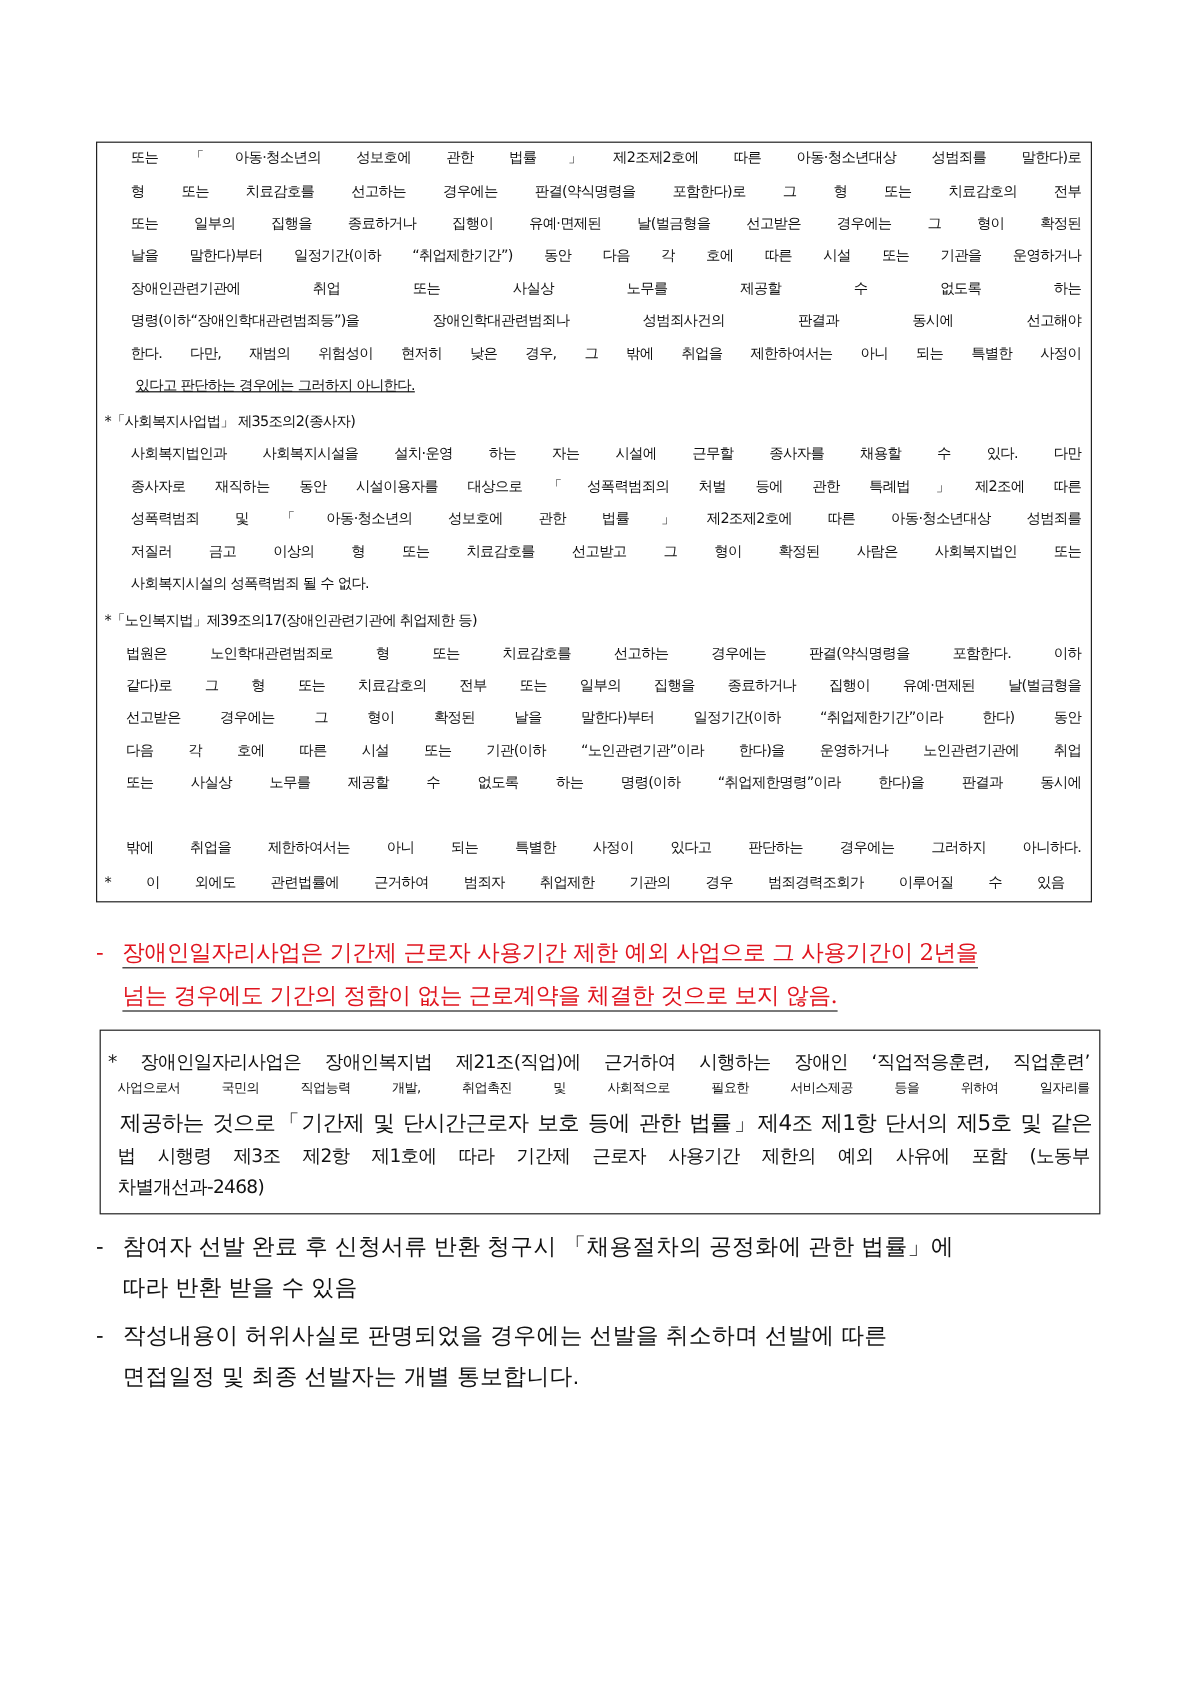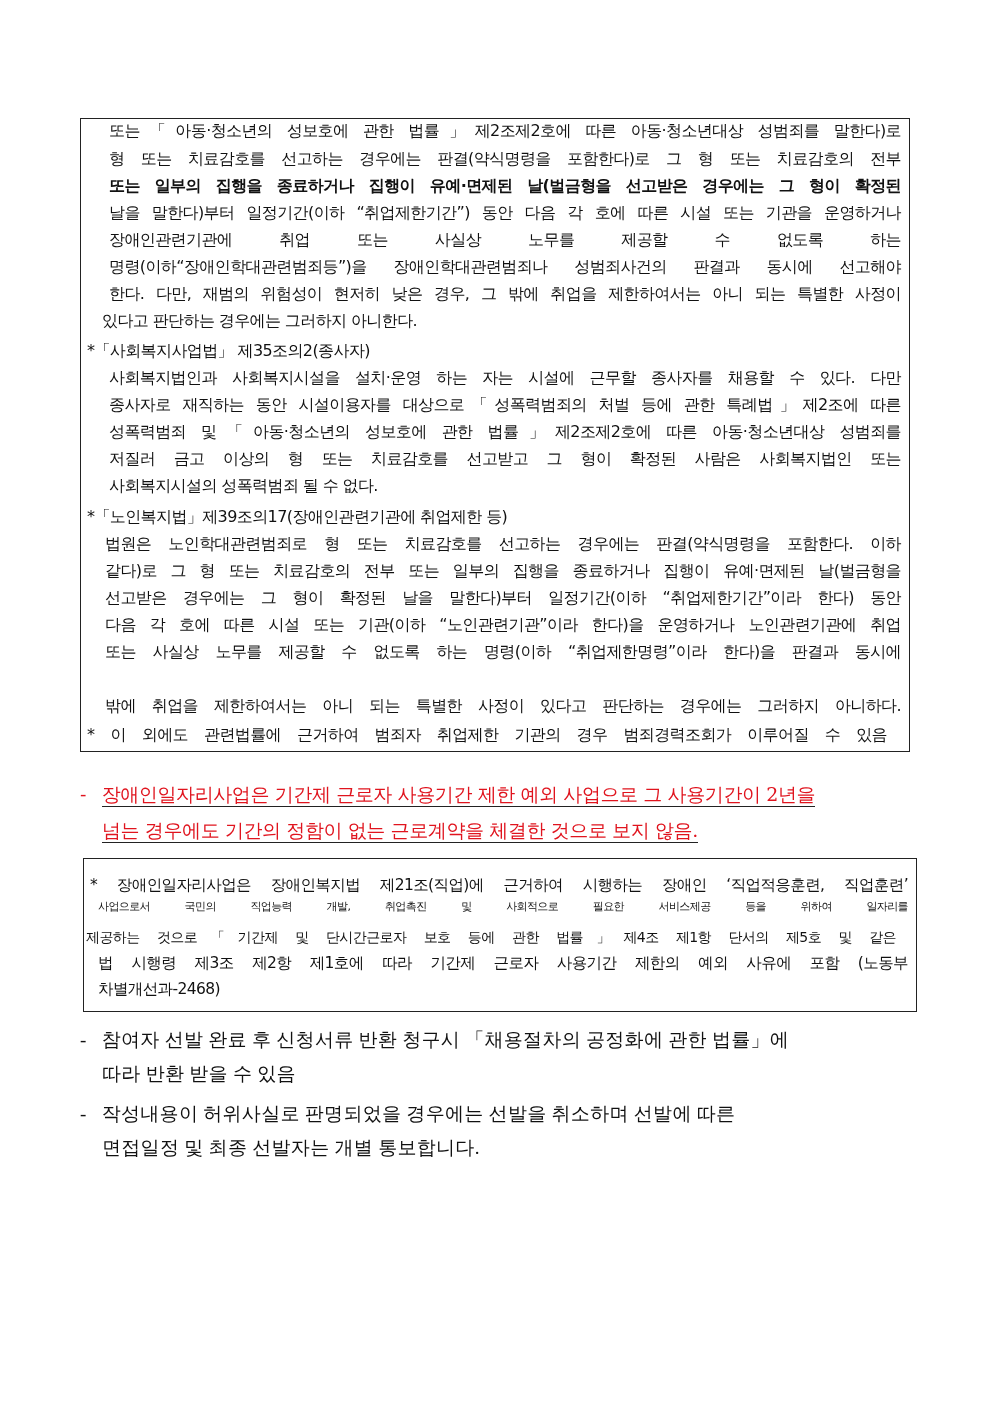--- a/index.html
+++ b/index.html
@@ -2,43 +2,43 @@
 <html><head>
 <meta charset="utf-8">
 <style>
   html, body { margin: 0; padding: 0; background: #ffffff; }
   body { width: 992px; height: 1403px; position: relative; overflow: hidden;
          font-family: "DejaVu Sans", "Liberation Sans", sans-serif; color: #111; }
   .box1 { position: absolute; left: 80px; top: 118px; width: 830px; height: 634px;
           border: 1.5px solid #222; box-sizing: border-box; }
   .box2 { position: absolute; left: 83px; top: 858px; width: 834px; height: 154px;
           border: 1.5px solid #222; box-sizing: border-box; }
-  .line { position: absolute; white-space: nowrap; font-size: 16px; line-height: 20px;
+  .line { position: absolute; white-space: nowrap; font-size: 12px; line-height: 20px;
           letter-spacing: -0.6px; }
   .just { text-align: justify; text-align-last: justify; white-space: normal; }
   .bold { font-weight: normal; }
   .red { color: #e0141e; font-family: "DejaVu Serif", "Liberation Serif", serif;
          font-size: 19px; letter-spacing: -0.4px; line-height: 24px; }
   .red .u { border-bottom: 1.5px solid #222; padding-bottom: 1px; }
-  .serif { font-family: Liberation Serif, serif; font-size: 19px;
+  .serif { font-family: Liberation Sans, sans-serif; font-size: 19px;
            letter-spacing: 0.3px; line-height: 24px; }
   .dash { color: #e0141e; }
 </style>
 </head>
 <body>
 
 <div class="box1">
   <div class="line just" style="left:28px;top:2px;width:792px;">또는「아동·청소년의 성보호에 관한 법률」제2조제2호에 따른 아동·청소년대상 성범죄를 말한다)로</div>
   <div class="line just" style="left:28px;top:30px;width:792px;">형 또는 치료감호를 선고하는 경우에는 판결(약식명령을 포함한다)로 그 형 또는 치료감호의 전부</div>
-  <div class="line just" style="left:28px;top:57px;width:792px;font-weight:bold;">또는 일부의 집행을 종료하거나 집행이 유예·면제된 날(벌금형을 선고받은 경우에는 그 형이 확정된</div>
+  <div class="line just" style="left:28px;top:57px;width:792px;">또는 일부의 집행을 종료하거나 집행이 유예·면제된 날(벌금형을 선고받은 경우에는 그 형이 확정된</div>
   <div class="line just" style="left:28px;top:84px;width:792px;">날을 말한다)부터 일정기간(이하 “취업제한기간”) 동안 다음 각 호에 따른 시설 또는 기관을 운영하거나</div>
   <div class="line just" style="left:28px;top:111px;width:792px;">장애인관련기관에 취업 또는 사실상 노무를 제공할 수 없도록 하는</div>
   <div class="line just" style="left:28px;top:138px;width:792px;">명령(이하“장애인학대관련범죄등”)을 장애인학대관련범죄나 성범죄사건의 판결과 동시에 선고해야</div>
   <div class="line just" style="left:28px;top:165px;width:792px;">한다. 다만, 재범의 위험성이 현저히 낮은 경우, 그 밖에 취업을 제한하여서는 아니 되는 특별한 사정이</div>
-  <div class="line" style="left:21px;top:192px;">있다고 판단하는 경우에는 그러하지 아니한다.</div>
+  <div class="line" style="left:32px;top:192px;text-decoration:underline;">있다고 판단하는 경우에는 그러하지 아니한다.</div>
 
   <div class="line" style="left:6px;top:222px;">
     <span>*</span><span class="bold">「사회복지사업법」</span><span> 제35조의2(종사자)</span>
   </div>
   <div class="line just" style="left:28px;top:249px;width:792px;">사회복지법인과 사회복지시설을 설치·운영 하는 자는 시설에 근무할 종사자를 채용할 수 있다. 다만</div>
   <div class="line just" style="left:28px;top:276px;width:792px;">종사자로 재직하는 동안 시설이용자를 대상으로「성폭력범죄의 처벌 등에 관한 특례법」제2조에 따른</div>
   <div class="line just" style="left:28px;top:303px;width:792px;">성폭력범죄 및「아동·청소년의 성보호에 관한 법률」제2조제2호에 따른 아동·청소년대상 성범죄를</div>
   <div class="line just" style="left:28px;top:330px;width:792px;">저질러 금고 이상의 형 또는 치료감호를 선고받고 그 형이 확정된 사람은 사회복지법인 또는</div>
   <div class="line" style="left:28px;top:357px;">사회복지시설의 성폭력범죄 될 수 없다.</div>
 
@@ -59,21 +59,21 @@
   <span class="dash">-</span>
   <span class="u" style="margin-left:10px;">장애인일자리사업은 기간제 근로자 사용기간 제한 예외 사업으로 그 사용기간이 2년을</span>
 </div>
 <div class="line red" style="left:102px;top:818px;">
   <span class="u">넘는 경우에도 기간의 정함이 없는 근로계약을 체결한 것으로 보지 않음.</span>
 </div>
 
 <div class="box2">
   <div class="line just" style="left:6px;top:16px;width:818px;font-size:15.5px;">* 장애인일자리사업은 장애인복지법 제21조(직업)에 근거하여 시행하는 장애인 ‘직업적응훈련, 직업훈련’</div>
   <div class="line just" style="left:14px;top:38px;width:810px;font-size:11px;">사업으로서 국민의 직업능력 개발, 취업촉진 및 사회적으로 필요한 서비스제공 등을 위하여 일자리를</div>
-  <div class="line just" style="left:2px;top:68px;width:810px;font-size:14px;">제공하는 것으로「기간제 및 단시간근로자 보호 등에 관한 법률」제4조 제1항 단서의 제5호 및 같은</div>
+  <div class="line just" style="left:16px;top:68px;width:810px;font-size:18px;">제공하는 것으로「기간제 및 단시간근로자 보호 등에 관한 법률」제4조 제1항 단서의 제5호 및 같은</div>
   <div class="line just" style="left:14px;top:94px;width:810px;font-size:15.5px;">법 시행령 제3조 제2항 제1호에 따라 기간제 근로자 사용기간 제한의 예외 사유에 포함 (노동부</div>
   <div class="line" style="left:14px;top:120px;font-size:15.5px;">차별개선과-2468)</div>
 </div>
 
 <div class="line serif" style="left:80px;top:1028px;width:830px;">
   <span>-</span>
   <span style="margin-left:10px;">참여자 선발 완료 후 신청서류 반환 청구시 「채용절차의 공정화에 관한 법률」에</span>
 </div>
 <div class="line serif" style="left:102px;top:1062px;">따라 반환 받을 수 있음</div>
 

